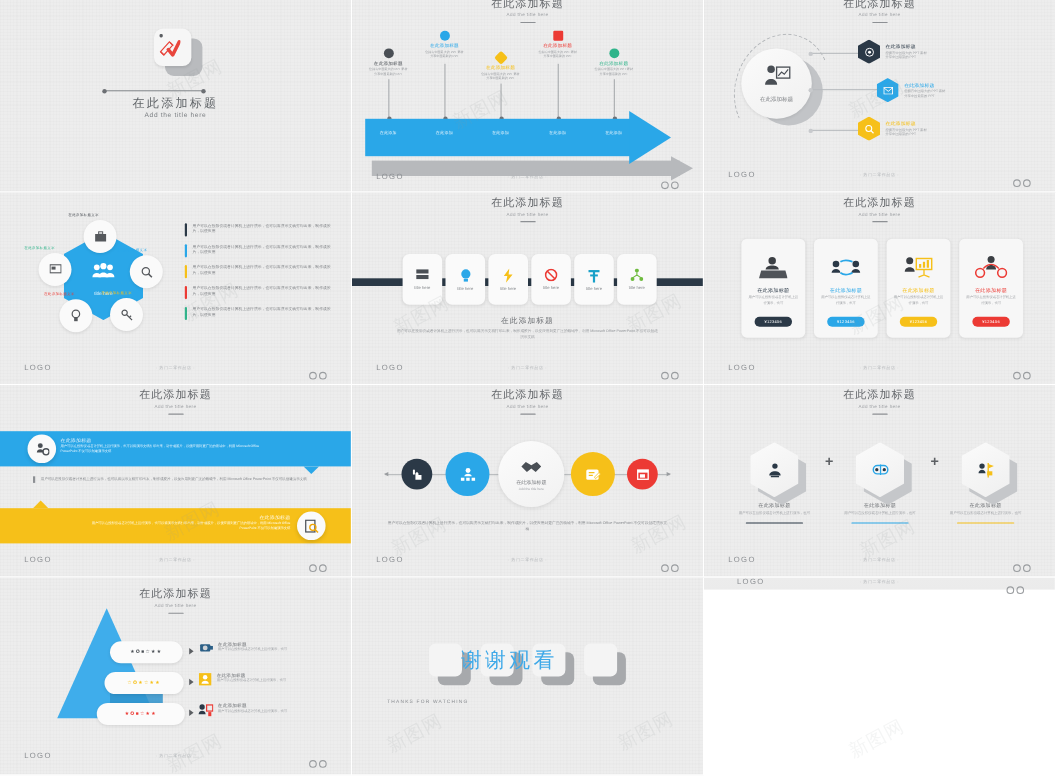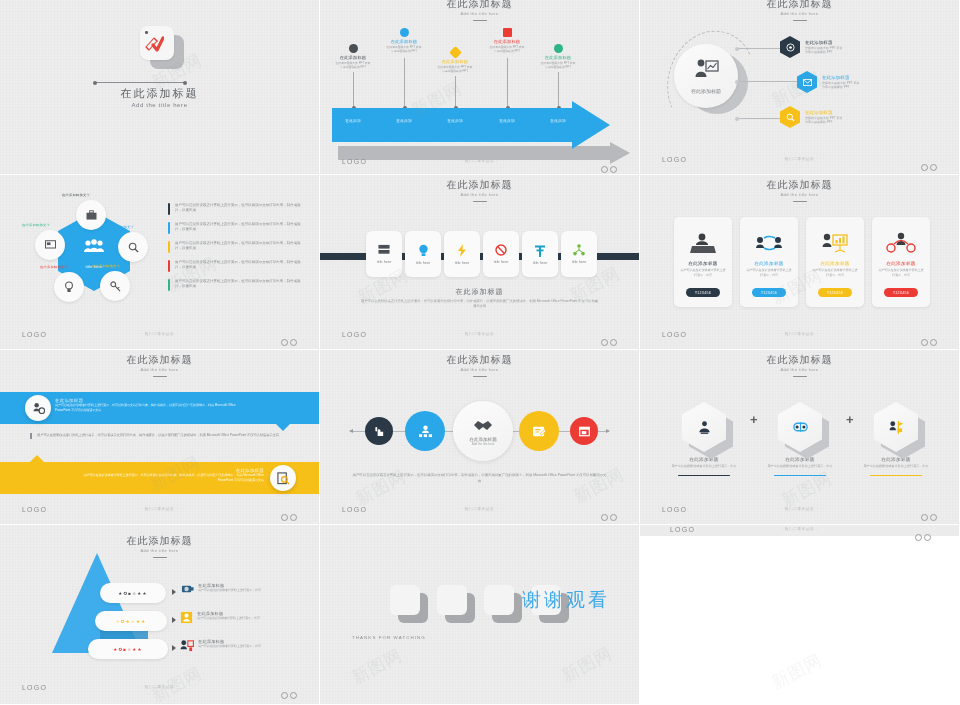--- a/index.html
+++ b/index.html
@@ -152,21 +152,21 @@
   .s10-stars{font-size:4.4px;letter-spacing:1.2px;}
   .s10-row{position:absolute;display:flex;align-items:flex-start;gap:4px;}
   .s10-row .tri{width:0;height:0;border-top:3px solid transparent;border-bottom:3px solid transparent;border-left:4px solid #5b5e62;margin-top:6px;}
   .s10-row .tx .t{font-size:4.2px;color:#6d7074;letter-spacing:.2px;}
   .s10-row .tx .p{font-size:3px;color:#9a9da1;line-height:4.6px;}
 
   
   .s11-sq{position:absolute;width:30px;height:30px;border-radius:6px;}
   .s11-sq .sh{position:absolute;left:8px;top:8px;width:30px;height:30px;border-radius:6px;background:#a7a9ac;}
   .s11-sq .fg{position:absolute;left:0;top:0;width:30px;height:30px;border-radius:6px;background:#f4f4f4;}
-  .s11-cn{position:absolute;left:30px;top:62px;width:260px;text-align:right;font-family:Liberation Serif, serif;font-size:19px;color:#3fa9e8;letter-spacing:3px;}
+  .s11-cn{position:absolute;left:13px;top:62px;width:260px;text-align:center;font-family:Liberation Serif, serif;font-size:19px;color:#3fa9e8;letter-spacing:3px;}
   .s11-en{position:absolute;left:32px;top:110px;font-size:4.4px;color:#8b8e92;letter-spacing:1.1px;}
 
   .ico{display:block;}
 </style>
 </head>
 <body>
 
 <div class="grid">
 
   <div class="slide">

